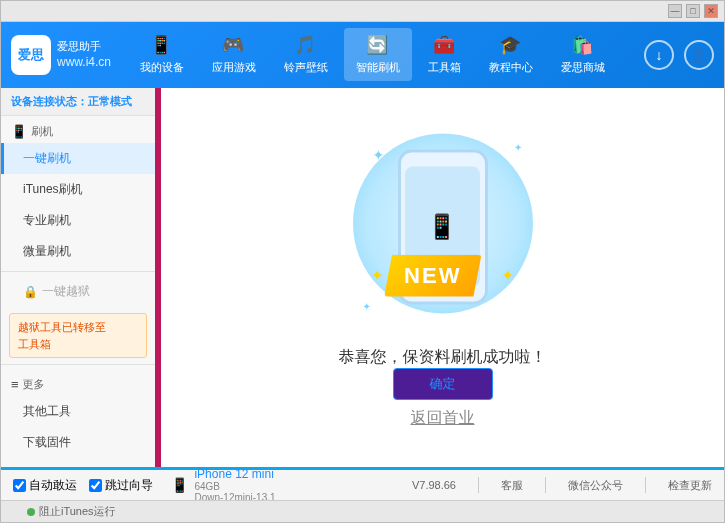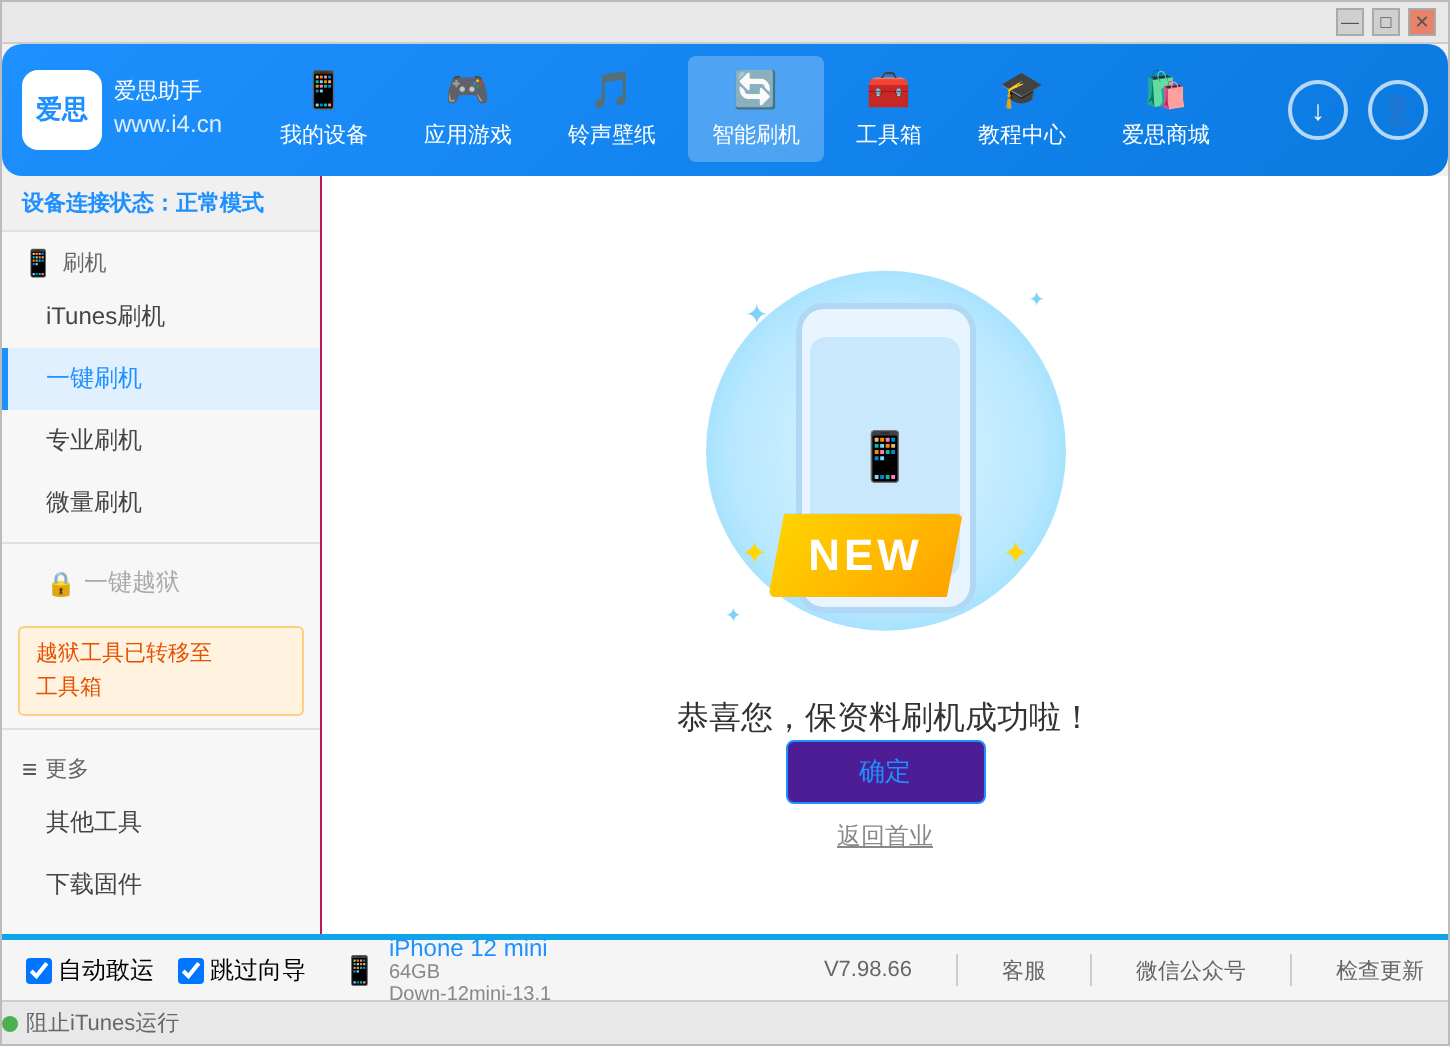--- a/index.html
+++ b/index.html
@@ -39,21 +39,20 @@
       color: #555;
     }
 
     
     .header {
       height: 70px;
       background: linear-gradient(135deg, #1e90ff 0%, #0a7ae0 100%);
       display: flex;
       align-items: center;
       padding: 0 10px;
-      border-radius: 10px;
     }
     .logo-area {
       display: flex;
       align-items: center;
       width: 100px;
       flex-shrink: 0;
     }
     .logo-icon {
       width: 40px;
       height: 40px;
@@ -122,21 +121,21 @@
     
     .main-body {
       display: flex;
       height: calc(523px - 22px - 70px - 30px);
     }
 
     
     .sidebar {
       width: 160px;
       background: #f7f7f7;
-      border-right: 1px solid #be185d;
+      border-right: 6px solid #be185d;
       padding-top: 0;
       overflow-y: auto;
       flex-shrink: 0;
     }
     .status-bar-top {
       padding: 6px 10px;
       font-size: 11px;
       color: #666;
       background: #f0f0f0;
       border-bottom: 1px solid #e0e0e0;
@@ -298,21 +297,21 @@
       border: 1px solid #1e90ff;
       background: #4c1d95;
       color: #1e90ff;
       border-radius: 4px;
       cursor: pointer;
       font-size: 13px;
       margin-bottom: 8px;
     }
     .back-link {
       color: #888;
-      font-size: 12px;
+      font-size: 16px;
       cursor: pointer;
       text-decoration: underline;
     }
     .checkbox-label {
       display: flex;
       align-items: center;
       gap: 3px;
       cursor: pointer;
     }
     .checkbox-label input {
@@ -342,21 +341,21 @@
     .footer-version {
       color: #666;
       font-size: 11px;
     }
     .bottom-bar {
       height: 22px;
       background: #e8e8e8;
       border-top: 1px solid #ccc;
       display: flex;
       align-items: center;
-      padding: 0 0;
+      padding: 0 26px;
       font-size: 11px;
       color: #666;
     }
     .itunes-status {
       display: flex;
       align-items: center;
       gap: 4px;
     }
     .status-dot {
       width: 8px;
@@ -440,25 +439,25 @@
 
     <div class="sidebar">
       <div class="status-bar-top">
         <span>设备连接状态：</span><span style="color:#1e90ff; font-weight:bold;">正常模式</span>
       </div>
 
       <div class="sidebar-section-label">
         <span class="sidebar-section-icon">📱</span>
         <span>刷机</span>
       </div>
+      <div class="sidebar-item active">
+        <span>一键刷机</span>
+      </div>
       <div class="sidebar-item">
         <span>iTunes刷机</span>
-      </div>
-      <div class="sidebar-item active">
-        <span>一键刷机</span>
       </div>
       <div class="sidebar-item">
         <span>专业刷机</span>
       </div>
       <div class="sidebar-item">
         <span>微量刷机</span>
       </div>
 
       <div class="sidebar-divider"></div>
       <div class="sidebar-disabled">

